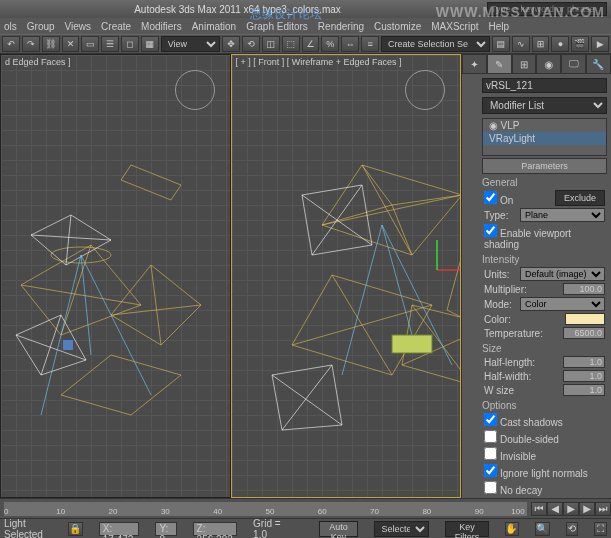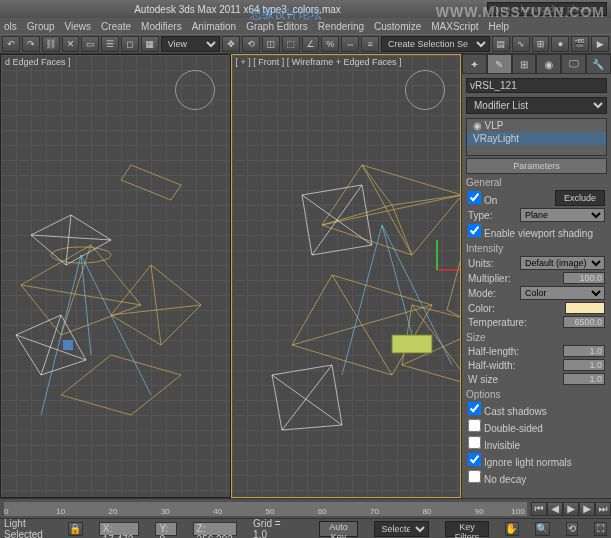--- a/index.html
+++ b/index.html
@@ -19,21 +19,21 @@
 .viewports { flex: 1; display: flex; position: relative; background: #383838; }
 .vp { flex: 1; border: 1px solid #222; position: relative; background: #4a4a4a; background-image: linear-gradient(#555 1px, transparent 1px), linear-gradient(90deg, #555 1px, transparent 1px); background-size: 15px 15px; overflow: hidden; }
 .vp.active { border: 1px solid #c8a040; }
 .vp-label { position: absolute; top: 2px; left: 4px; font-size: 9px; color: #ccc; z-index: 5; }
 .vp svg { position: absolute; top: 0; left: 0; width: 100%; height: 100%; }
 .gizmo { position: absolute; top: 15px; right: 15px; width: 40px; height: 40px; border: 1px solid #999; border-radius: 50%; z-index: 5; }
 
 .rpanel { width: 150px; background: #585858; border-left: 1px solid #333; display: flex; flex-direction: column; font-size: 9px; }
 .rtabs { height: 20px; display: flex; background: #505050; }
 .rtab { flex: 1; border: 1px solid #333; display: flex; align-items: center; justify-content: center; }
-.rp-body { flex: 1; overflow-y: auto; padding: 2px 4px; }
+.rp-body { flex: 1; overflow-y: auto; padding: 2px 4px; margin-left: 16px; }
 .rp-name { width: 100%; background: #333; border: 1px solid #222; color: #ccc; padding: 1px 3px; margin: 2px 0; }
 .rp-list { background: #606060; border: 1px solid #333; height: 38px; margin: 2px 0; font-size: 9px; }
 .rp-list .item { padding: 1px 6px; }
 .rp-list .item.sel { background: #4a6a8a; }
 .rp-header { background: #707070; text-align: center; padding: 2px; border: 1px solid #333; margin-top: 2px; font-size: 9px; }
 .rp-row { display: flex; align-items: center; justify-content: space-between; padding: 1px 2px; font-size: 9px; }
 .rp-row input[type="checkbox"] { margin-right: 3px; }
 .rp-row .spin { width: 42px; background: #888; border: 1px solid #333; font-size: 9px; padding: 0 2px; text-align: right; display: inline-block; }
 .rp-row select { background: #888; border: 1px solid #333; font-size: 9px; width: 85px; }
 .color-swatch { width: 40px; height: 12px; border: 1px solid #333; }

